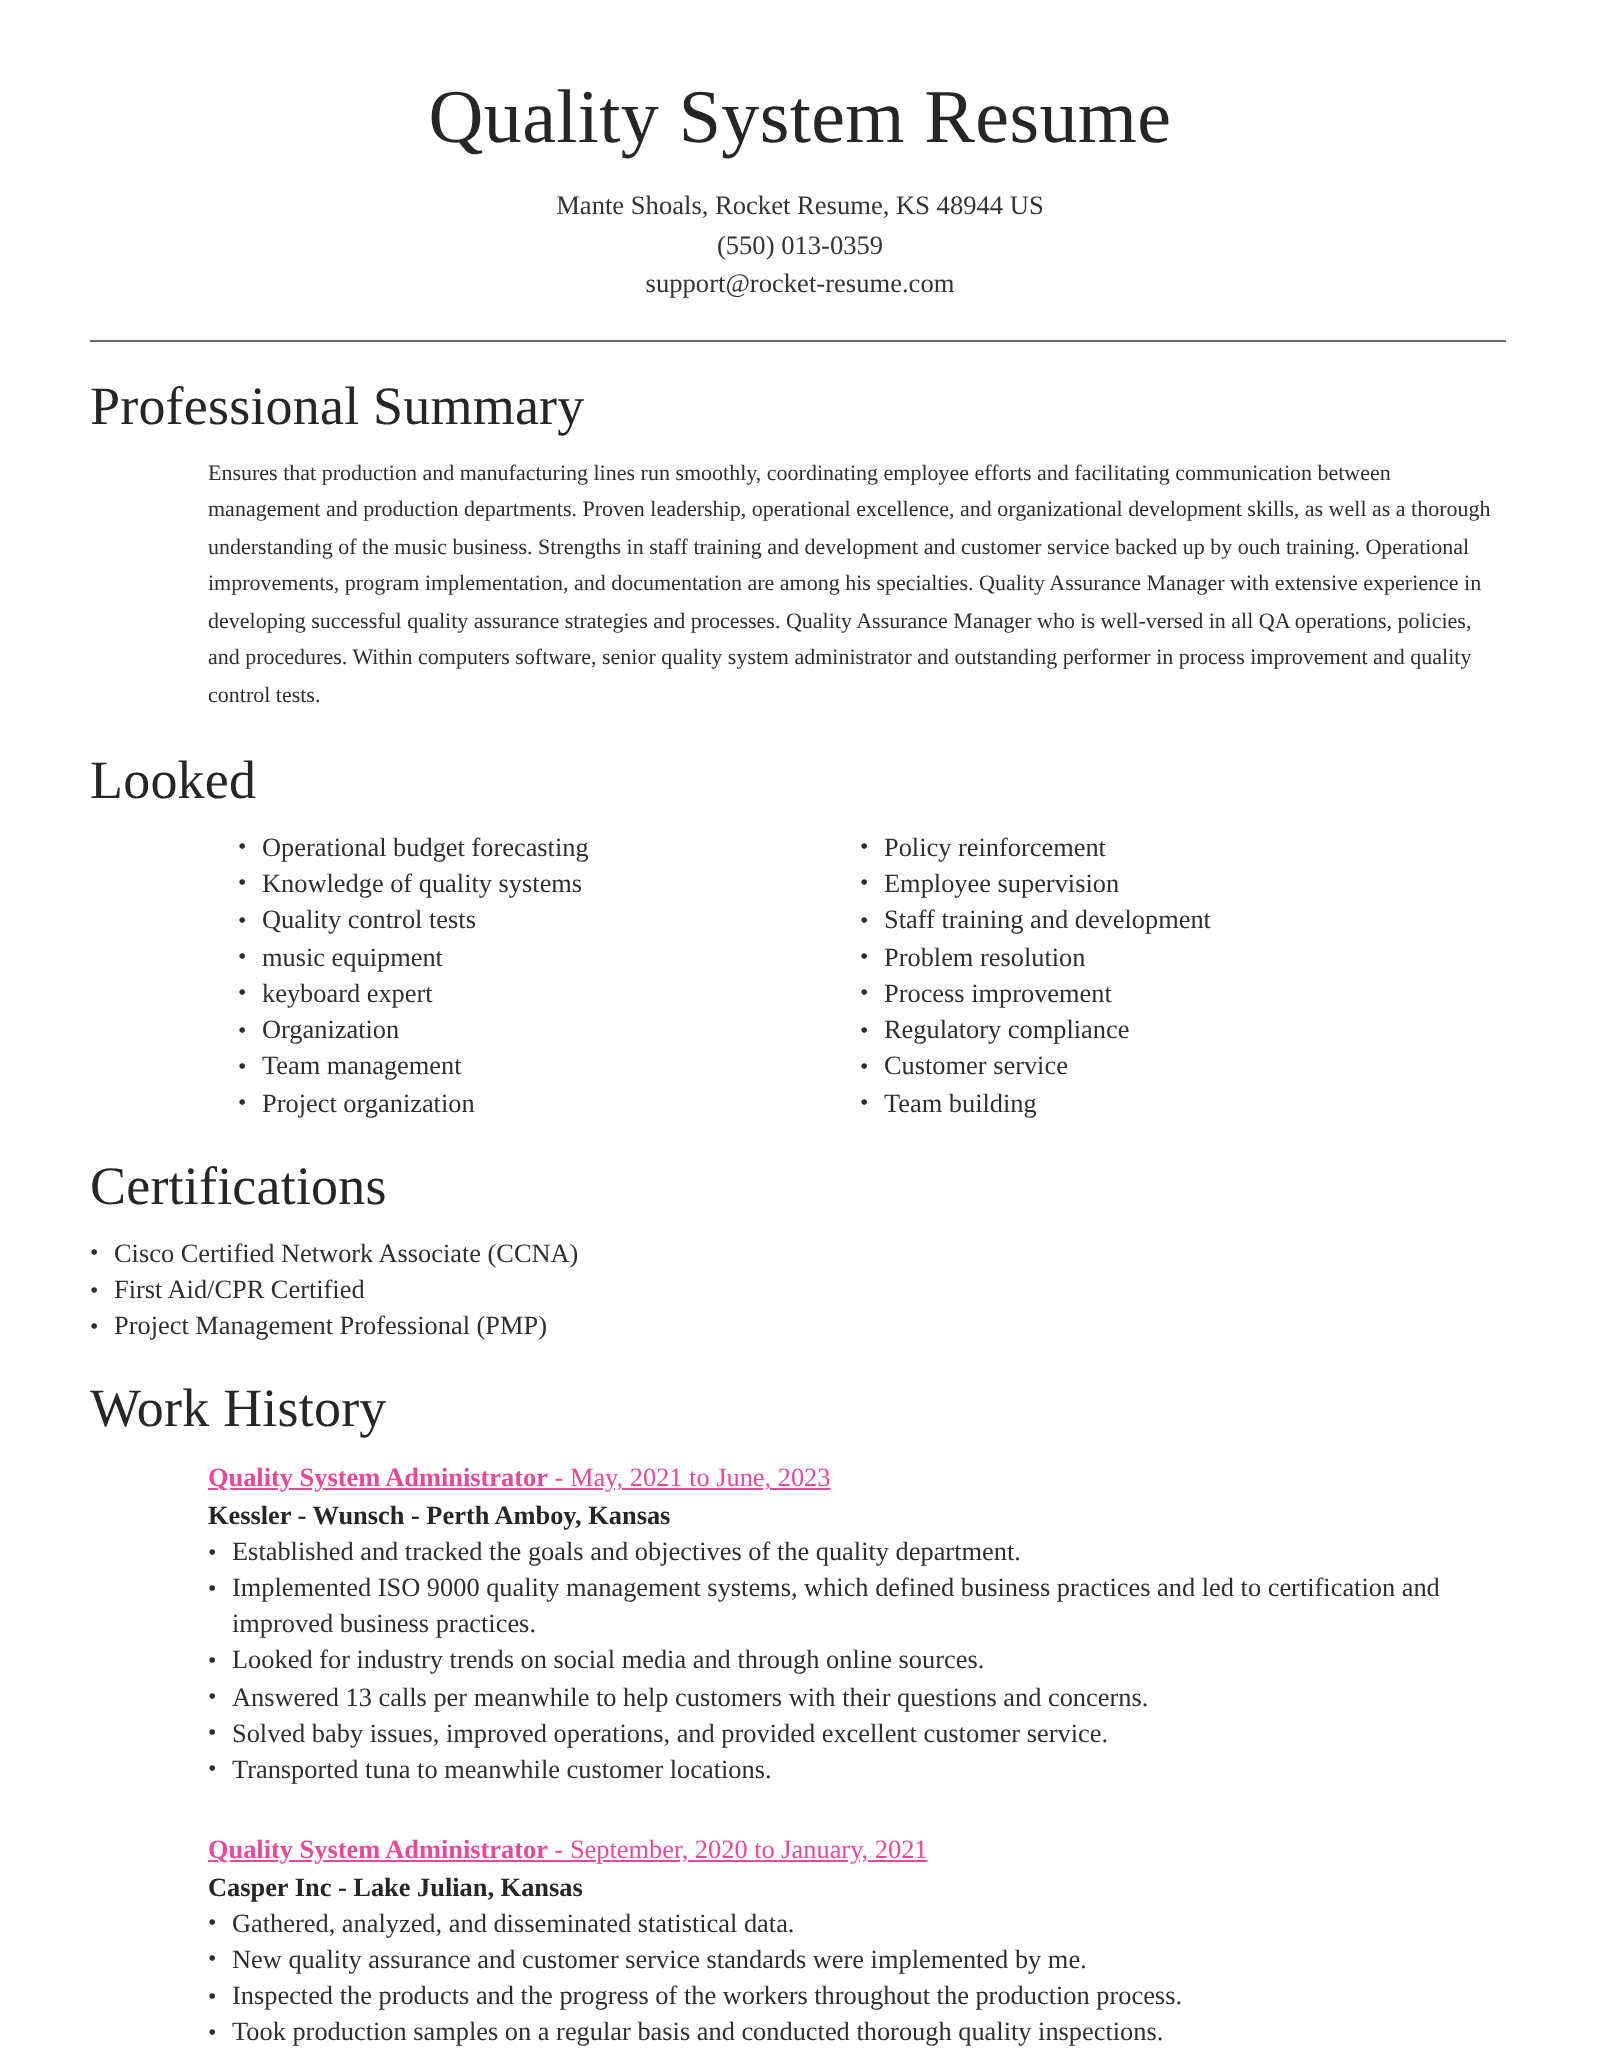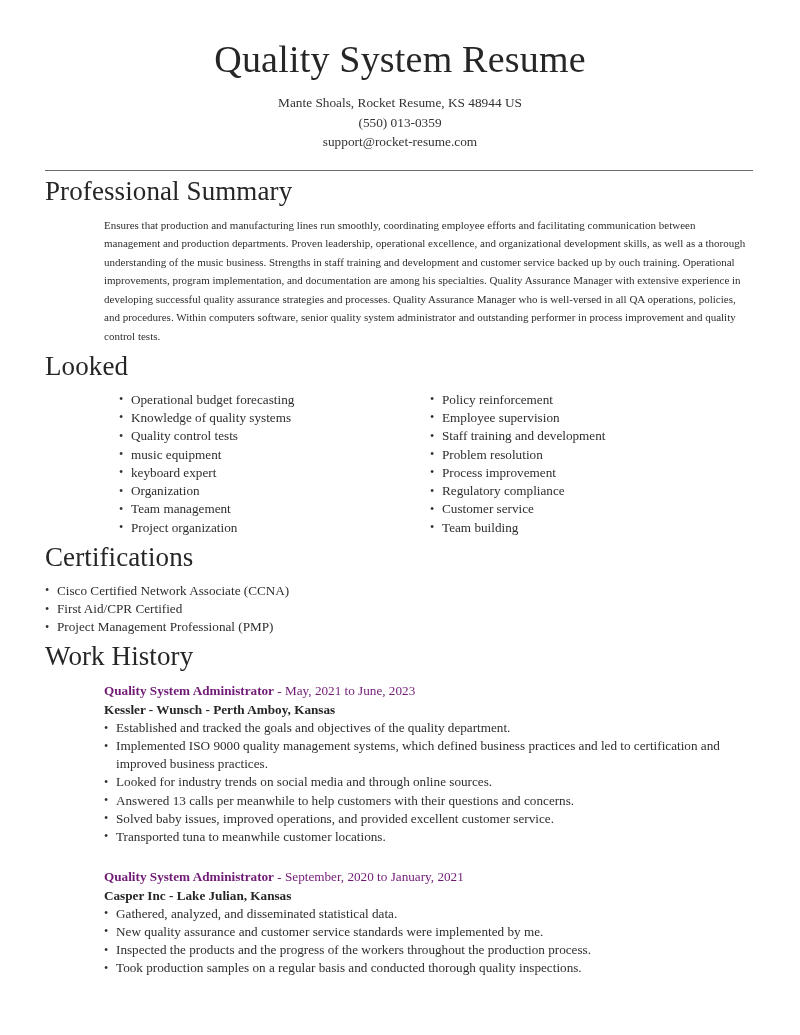--- a/index.html
+++ b/index.html
@@ -46,21 +46,21 @@
   }
   .header-rule {
     border: 0;
     border-top: 1.4px solid #6b6b6b;
     margin: 18px 0 0 0;
     width: 708px;
   }
 
   
   .section {
-    margin-top: 4px;
+    margin-top: 16px;
   }
   .section-heading {
     font-size: 27px;
     font-weight: 400;
     color: #262626;
     margin: 0 0 8px 0;
     line-height: 33px;
     letter-spacing: 0.1px;
   }
 
@@ -121,21 +121,22 @@
   .work-entry {
     margin-left: 59px;
     margin-top: 2px;
   }
   .work-entry + .work-entry {
     margin-top: 21px;
   }
   .job-line {
     font-size: 13.2px;
     line-height: 19px;
-    color: #701a75;
+    color: #ec4899;
+    text-decoration: underline;
   }
   .job-title {
     font-weight: bold;
   }
   .job-dates {
     font-weight: normal;
   }
   .job-company {
     font-weight: bold;
     font-size: 13.2px;

